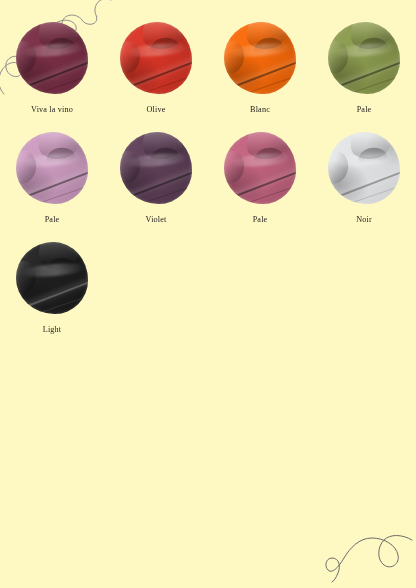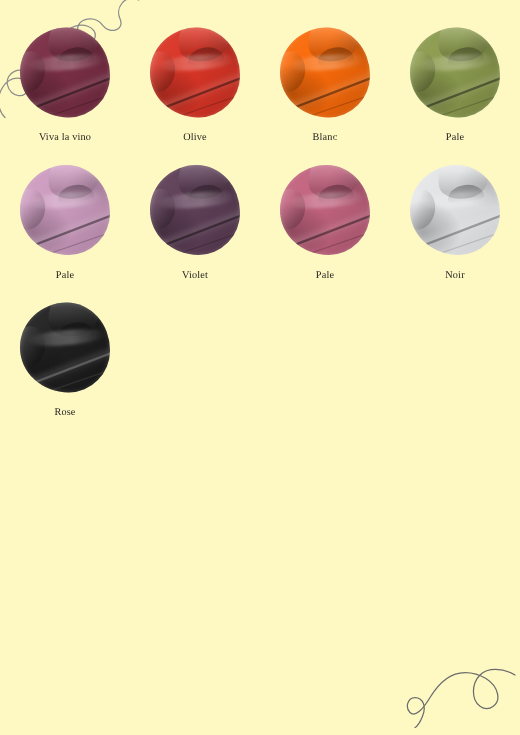--- a/index.html
+++ b/index.html
@@ -380,17 +380,17 @@
           <div class="sheen"></div>
           <div class="shadow-pool"></div>
           <div class="fold-curl"></div>
           <div class="fold-under"></div>
           <div class="fold-left"></div>
           <div class="ridge"></div>
           <div class="crease-glow"></div>
           <div class="crease"></div>
           <div class="crease2"></div>
         </div>
-        <div class="swatch-label">Rose</div>
+        <div class="swatch-label">Light</div>
       </div>
     </div>
 
 </div>
 
 </body></html>

